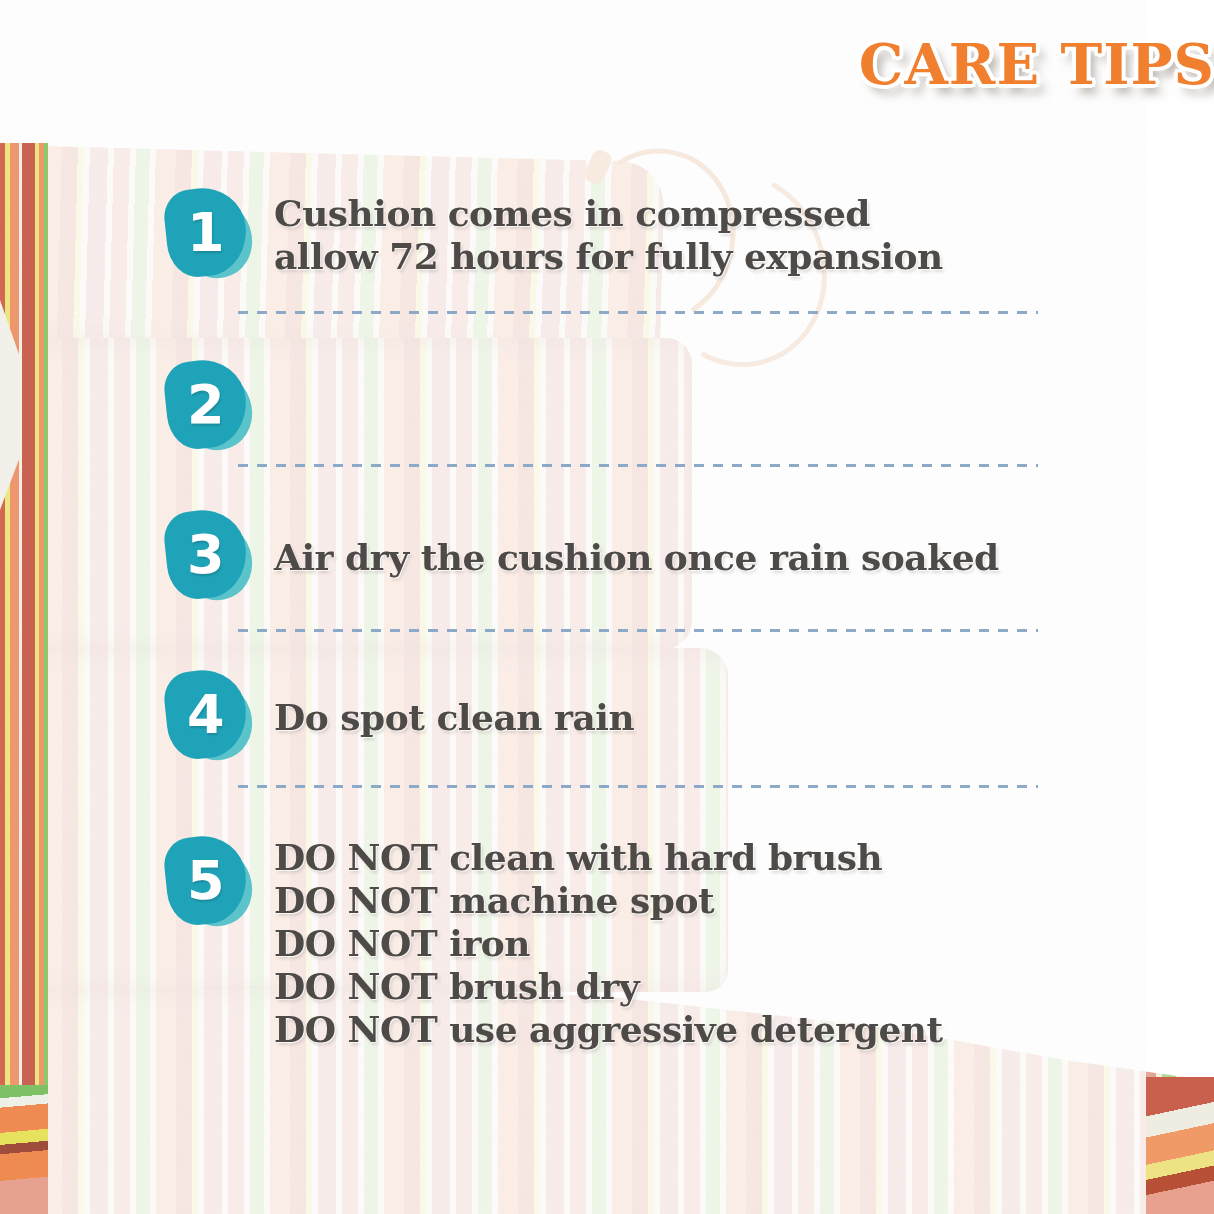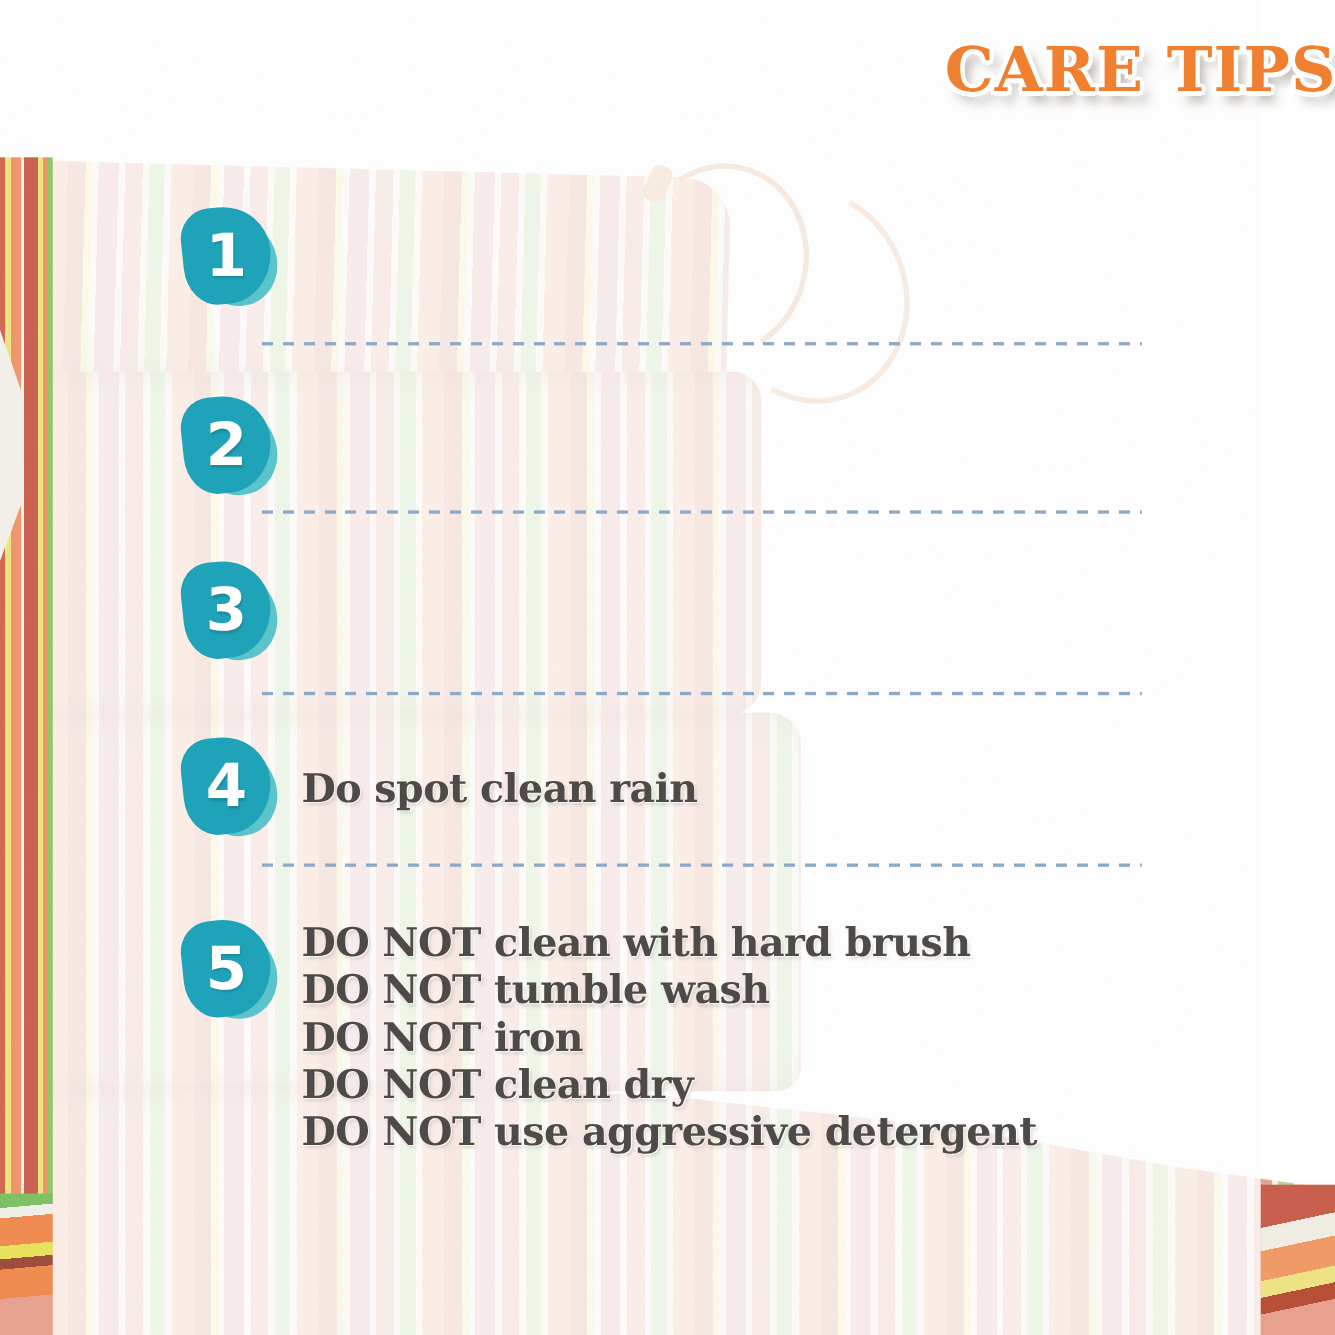--- a/index.html
+++ b/index.html
@@ -124,38 +124,45 @@
   <div class="content">
     <h1 class="title">CARE TIPS</h1>
     <div id="tips-layer">
     <section class="tip tip-1">
       <div class="badge">
         <span class="badge-back"></span>
         <span class="badge-front">
           <span class="badge-num">1</span>
         </span>
       </div>
+      <div class="tip-text">
+            <div class="tip-line">Cushion comes in compressed</div>
+            <div class="tip-line">allow 72 hours for fully expansion</div>
+          </div>
     </section>
   <div class="divider div-1"></div>
     <section class="tip tip-2">
       <div class="badge">
         <span class="badge-back"></span>
         <span class="badge-front">
           <span class="badge-num">2</span>
         </span>
       </div>
     </section>
   <div class="divider div-2"></div>
     <section class="tip tip-3">
       <div class="badge">
         <span class="badge-back"></span>
         <span class="badge-front">
           <span class="badge-num">3</span>
         </span>
       </div>
+      <div class="tip-text">
+            <div class="tip-line">Air dry the cushion once rain soaked</div>
+          </div>
     </section>
   <div class="divider div-3"></div>
     <section class="tip tip-4">
       <div class="badge">
         <span class="badge-back"></span>
         <span class="badge-front">
           <span class="badge-num">4</span>
         </span>
       </div>
       <div class="tip-text">
@@ -165,22 +172,22 @@
   <div class="divider div-4"></div>
     <section class="tip tip-5">
       <div class="badge">
         <span class="badge-back"></span>
         <span class="badge-front">
           <span class="badge-num">5</span>
         </span>
       </div>
       <div class="tip-text">
             <div class="tip-line">DO NOT clean with hard brush</div>
-            <div class="tip-line">DO NOT tumble wash</div>
+            <div class="tip-line">DO NOT machine spot</div>
             <div class="tip-line">DO NOT iron</div>
-            <div class="tip-line">DO NOT clean dry</div>
+            <div class="tip-line">DO NOT brush dry</div>
             <div class="tip-line">DO NOT use aggressive detergent</div>
           </div>
     </section>
   </div>
   </div>
 
 </div>
 
 </body></html>

